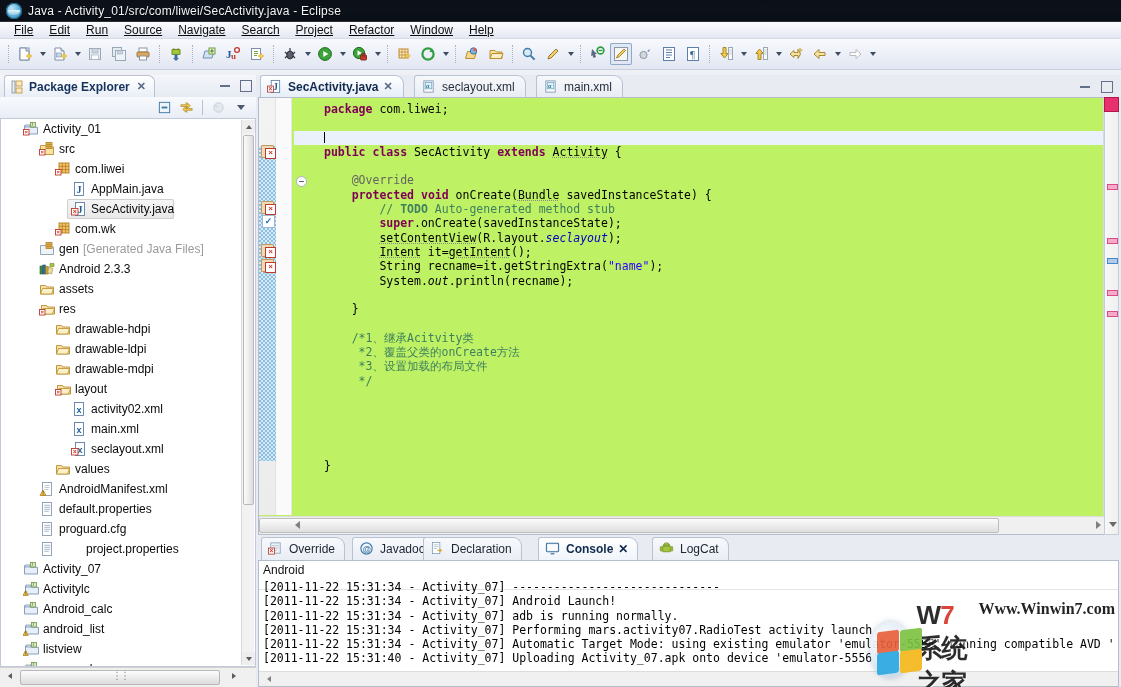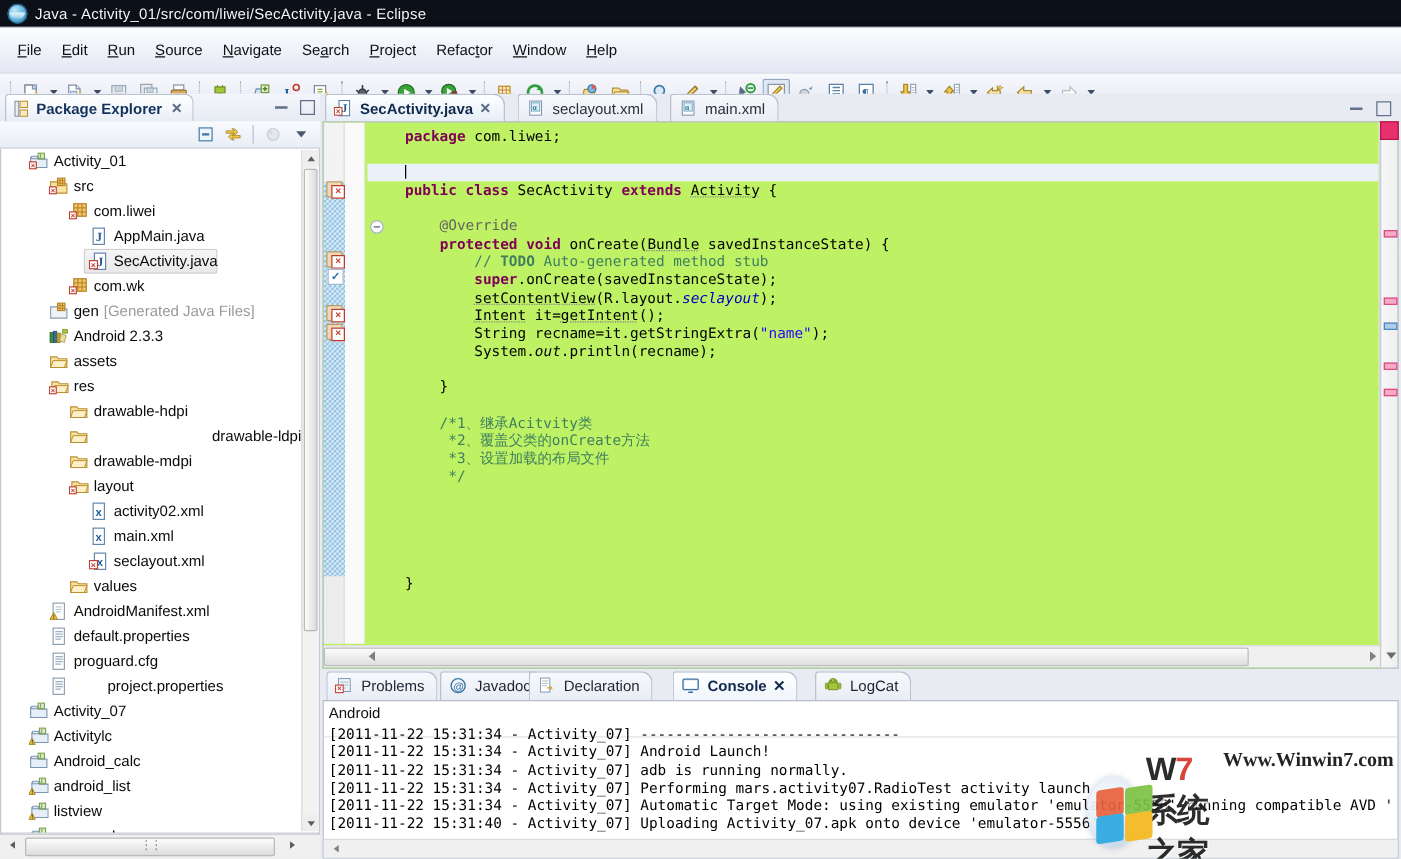--- a/index.html
+++ b/index.html
@@ -31,25 +31,26 @@
     background: linear-gradient(to bottom,#e8f6fc,#8dc9e6); border-radius:0 0 6px 6px;
   }
   .titlebar .tb-title {
     color: #f2f4f8; font-size: 12px; letter-spacing: .2px;
     text-shadow: 0 1px 1px #000;
     white-space: nowrap;
   }
 
   
   .menubar {
-    height: 37px;
+    height: 17px;
     background: linear-gradient(to bottom,#fbfcfe 0%, #eef0f8 60%, #e3e7f3 100%);
     display: flex; align-items: center;
     border-bottom: 1px solid #d6dae6;
     padding-left: 6px;
+    text-decoration: underline;
   }
   .menubar .mi {
     padding: 2px 8px; font-size: 12px; color: #101010; cursor: default;
     white-space: nowrap;
   }
   .menubar .mi u { text-decoration: underline; }
 
   
   .toolbar {
     height: 31px;
@@ -731,21 +732,21 @@
             </div>
             <div class="trow" style="margin-left: 50px;">
               <span class="ico">
                 <svg width="16" height="16" viewBox="0 0 16 16">
                   <path d="M1.5 13V4.5h5L7.7 6H14.5v7z" fill="#fae1a4" stroke="#b98f2e" stroke-width=".9"></path>
                   <path d="M1.5 13l2-5.5h11L12.5 13z" fill="#fdf0c9" stroke="#b98f2e" stroke-width=".8"></path>
                 </svg>
               </span>
               <span class="tlabel">drawable-hdpi</span>
             </div>
-            <div class="trow" style="margin-left: 50px; justify-content: space-between;">
+            <div class="trow" style="margin-left: 50px;">
               <span class="ico">
                 <svg width="16" height="16" viewBox="0 0 16 16">
                   <path d="M1.5 13V4.5h5L7.7 6H14.5v7z" fill="#fae1a4" stroke="#b98f2e" stroke-width=".9"></path>
                   <path d="M1.5 13l2-5.5h11L12.5 13z" fill="#fdf0c9" stroke="#b98f2e" stroke-width=".8"></path>
                 </svg>
               </span>
               <span class="tlabel">drawable-ldpi</span>
             </div>
             <div class="trow" style="margin-left: 50px;">
               <span class="ico">
@@ -1012,21 +1013,21 @@
         <div class="btabs" id="bottom-tabs">
             <div class="btab" style="left: 3px;">
               <span class="ico">
                 <svg width="15" height="15" viewBox="0 0 16 16">
                   <rect x="3" y="2" width="10" height="11" fill="#eef3f8" stroke="#7d95b3" stroke-width=".8"></rect>
                   <path d="M4.5 5h7M4.5 7.5h7M4.5 10h5" stroke="#a8b8c8" stroke-width=".8"></path>
                   <rect x="0.5" y="7.5" width="6.5" height="6.5" fill="#fff" stroke="#c0392b" stroke-width=".9"></rect>
                   <text x="1.7" y="13" font-size="7" fill="#c0392b" font-weight="bold">×</text>
                 </svg>
               </span>
-              <span>Problems</span>
+              <span>Override</span>
             </div>
             <div class="btab" style="left: 94px;">
               <span class="ico">
                 <svg width="15" height="15" viewBox="0 0 16 16">
                   <circle cx="8" cy="8" r="6" fill="none" stroke="#3d7aa8" stroke-width="1.2"></circle>
                   <text x="4" y="11.5" font-size="9" fill="#3d7aa8" font-weight="bold">@</text>
                 </svg>
               </span>
               <span>Javadoc</span>
             </div>

